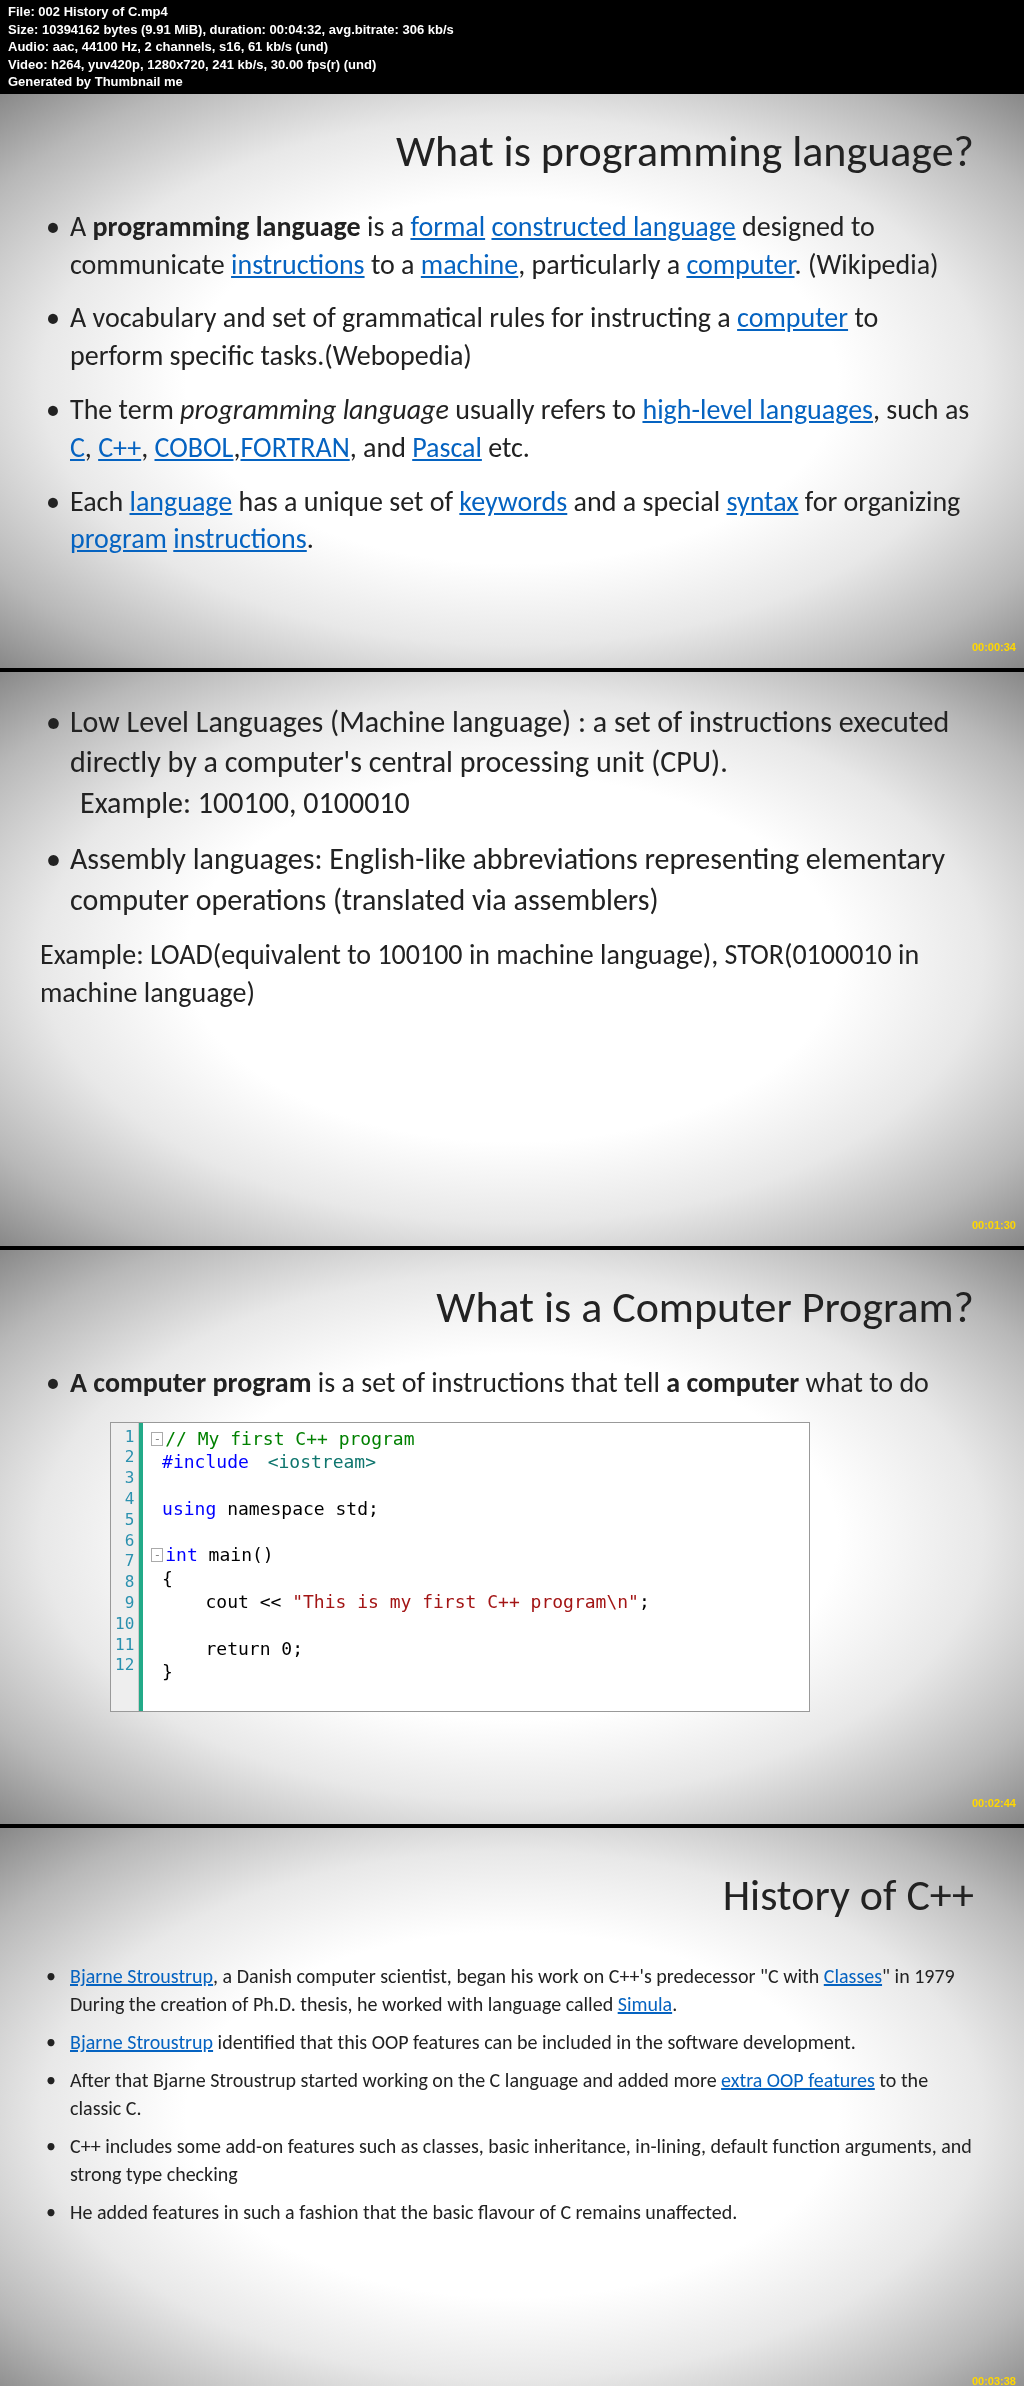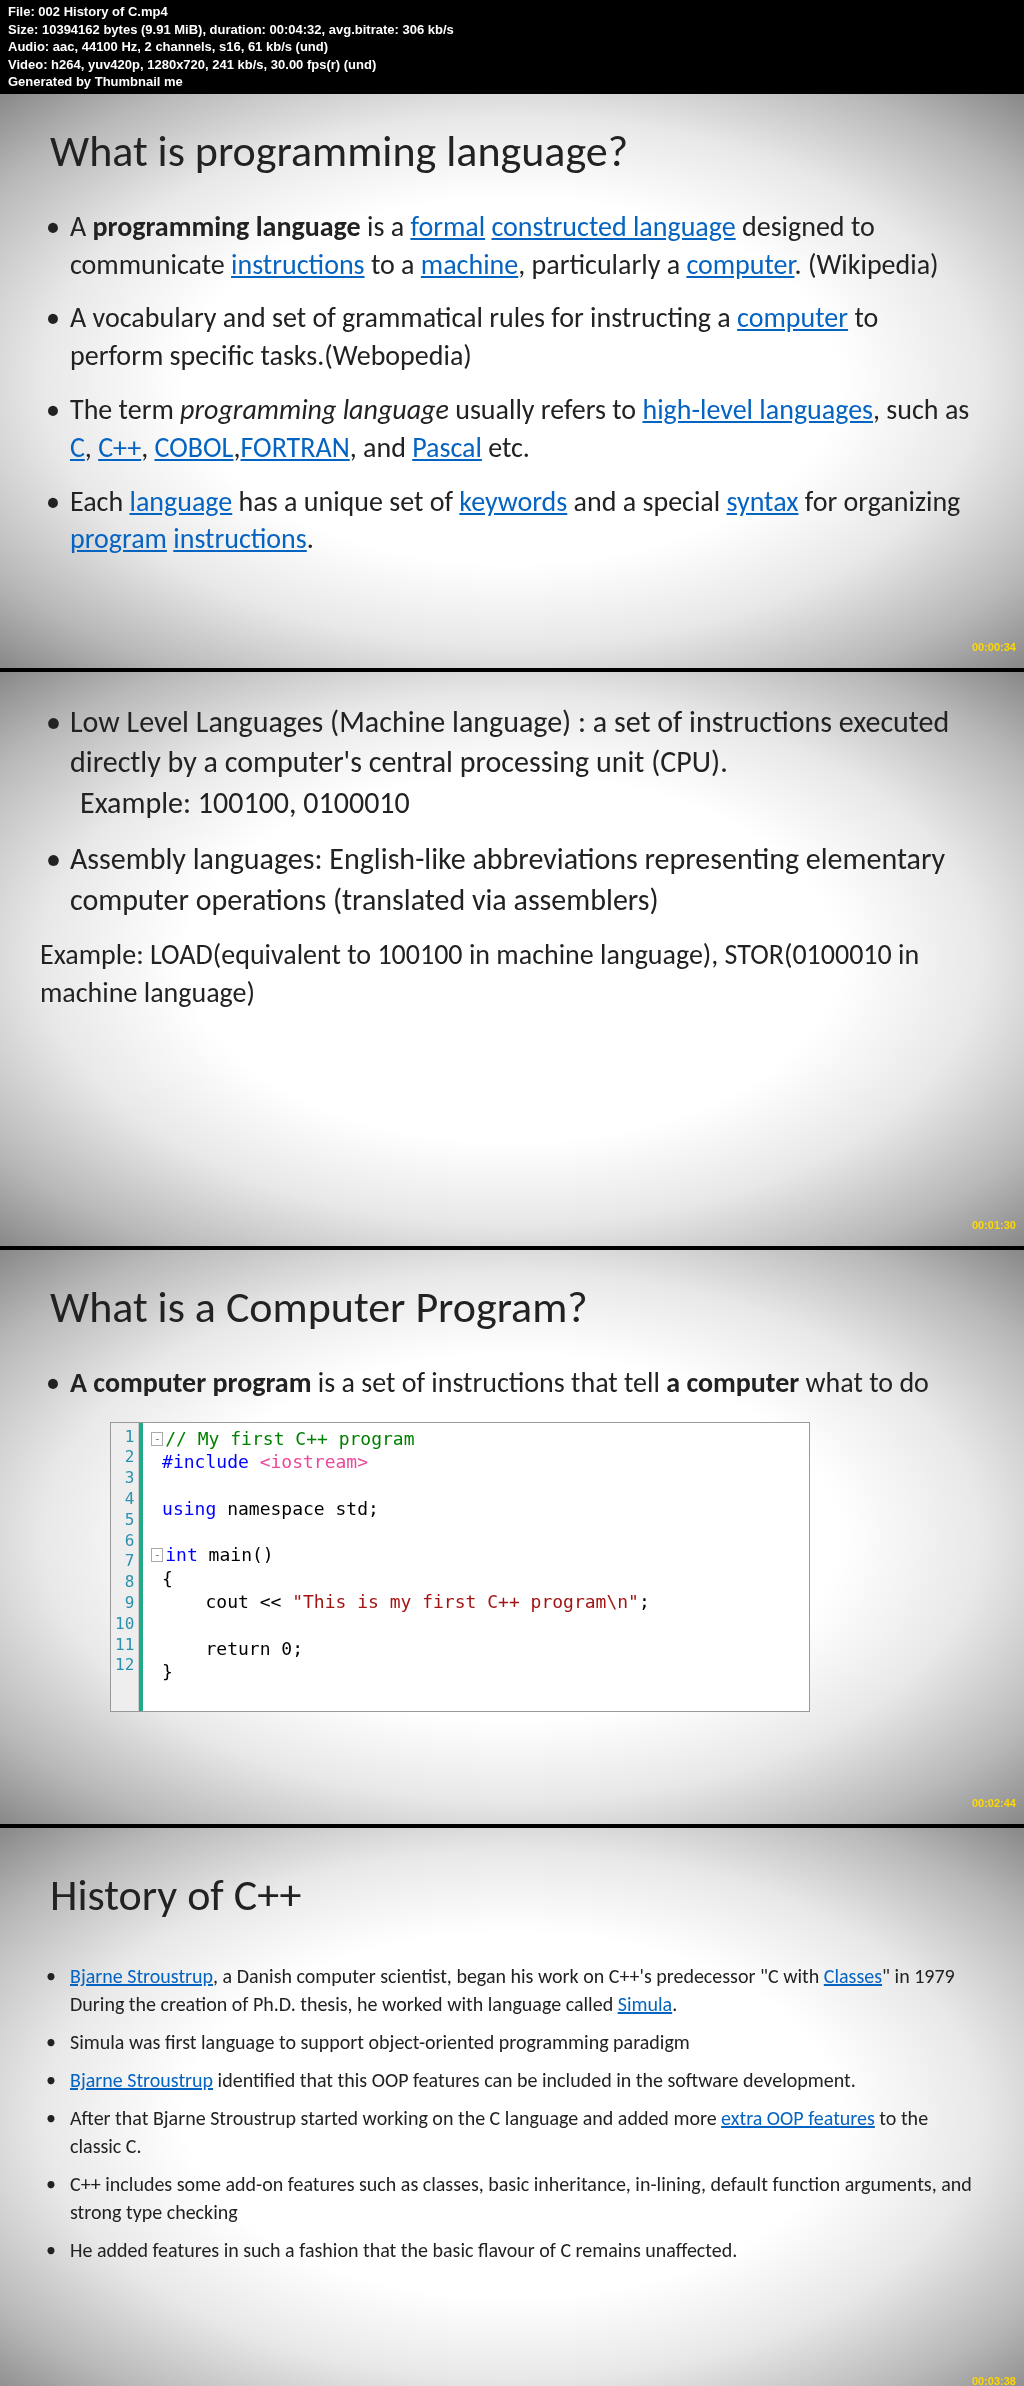--- a/index.html
+++ b/index.html
@@ -6,39 +6,39 @@
 body { background: #000; font-family: "Calibri", Arial, sans-serif; width: 1024px; }
 .header { padding: 3px 8px; color: #fff; font-family: Arial, sans-serif; font-size: 13px; line-height: 1.35; font-weight: bold; }
 .slide {
   width: 1024px;
   height: 574px;
   background: radial-gradient(ellipse at center, #ffffff 0%, #ffffff 45%, #e8e8e8 65%, #b8b8b8 85%, #888888 100%);
   position: relative;
   margin-bottom: 4px;
   padding: 30px 50px;
 }
-.slide-title { text-align: left; font-size: 44px; color: #222; margin-bottom: 30px; font-weight: normal; }
+.slide-title { text-align: right; font-size: 44px; color: #222; margin-bottom: 30px; font-weight: normal; }
 .slide-title.wide { font-size: 42px; }
 .slide ul { list-style: none; padding-left: 20px; }
 .slide li { position: relative; font-size: 28px; color: #222; line-height: 1.35; margin-bottom: 16px; }
 .slide li::before { content: "•"; position: absolute; left: -24px; top: 0; }
 .slide2 li { font-size: 30px; }
 .slide4 li { font-size: 20px; line-height: 1.4; margin-bottom: 10px; }
 .slide4 .slide-title { margin-top: 10px; margin-bottom: 40px; }
 .lk { color: #0563c1; text-decoration: underline; }
 .extra { font-size: 28px; color: #222; line-height: 1.35; margin-left: -10px; }
 .ex2 { margin-left: 10px; font-size: 30px; }
 .code-box { background: #fff; border: 1px solid #999; margin: 20px 0 0 60px; width: 700px; font-family: "Consolas", monospace; font-size: 18px; display: flex; }
 .gutter { background: #eee; border-right: 1px solid #ccc; color: #2b91af; text-align: right; padding: 4px 4px; }
 .gutter div { line-height: 1.3; font-size: 16px; }
 .code-area { border-left: 4px solid #2a8; padding: 4px 8px; flex: 1; }
 .code-area div { line-height: 1.3; white-space: pre; }
 .cm-comment { color: #008000; }
 .cm-pp { color: #0000ff; }
-.cm-inc { color: #ec4899; }
+.cm-inc { color: #0f766e; margin-left: 8px; }
 .cm-kw { color: #0000ff; }
 .cm-str { color: #a31515; }
 .cm-num { color: #000; }
 .fold { color: #888; display: inline-block; width: 12px; border: 1px solid #aaa; text-align: center; font-size: 12px; line-height: 12px; margin-right: 2px; vertical-align: 2px; }
 .ts { position: absolute; bottom: 15px; right: 8px; color: #ffd700; font-family: Arial; font-size: 11px; font-weight: bold; }
 .bold { font-weight: bold; }
 .ital { font-style: italic; }
 </style>
 </head>
 <body>
@@ -121,21 +121,20 @@
   </div>
   <div class="ts">00:02:44</div>
 </div>
 
 <div class="slide slide4">
   <h1 class="slide-title">History of C++</h1>
   <ul>
     <li>
       <span class="lk">Bjarne Stroustrup</span><span>, a Danish computer scientist, began his work on C++'s predecessor "C with </span><span class="lk">Classes</span><span>" in 1979 During the creation of Ph.D. thesis, he worked with language called </span><span class="lk">Simula</span><span>.</span>
     </li>
-    <li>Simula was first language to support object-oriented programming paradigm</li>
     <li>
       <span class="lk">Bjarne Stroustrup</span><span> identified that this OOP features can be included in the software development.</span>
     </li>
     <li>
       <span>After that Bjarne Stroustrup started working on the C language and added more </span><span class="lk">extra OOP features</span><span> to the classic C.</span>
     </li>
     <li>C++ includes some add-on features such as classes, basic inheritance, in-lining, default function arguments, and strong type checking</li>
     <li>He added features in such a fashion that the basic flavour of C remains unaffected.</li>
   </ul>
   <div class="ts">00:03:38</div>

